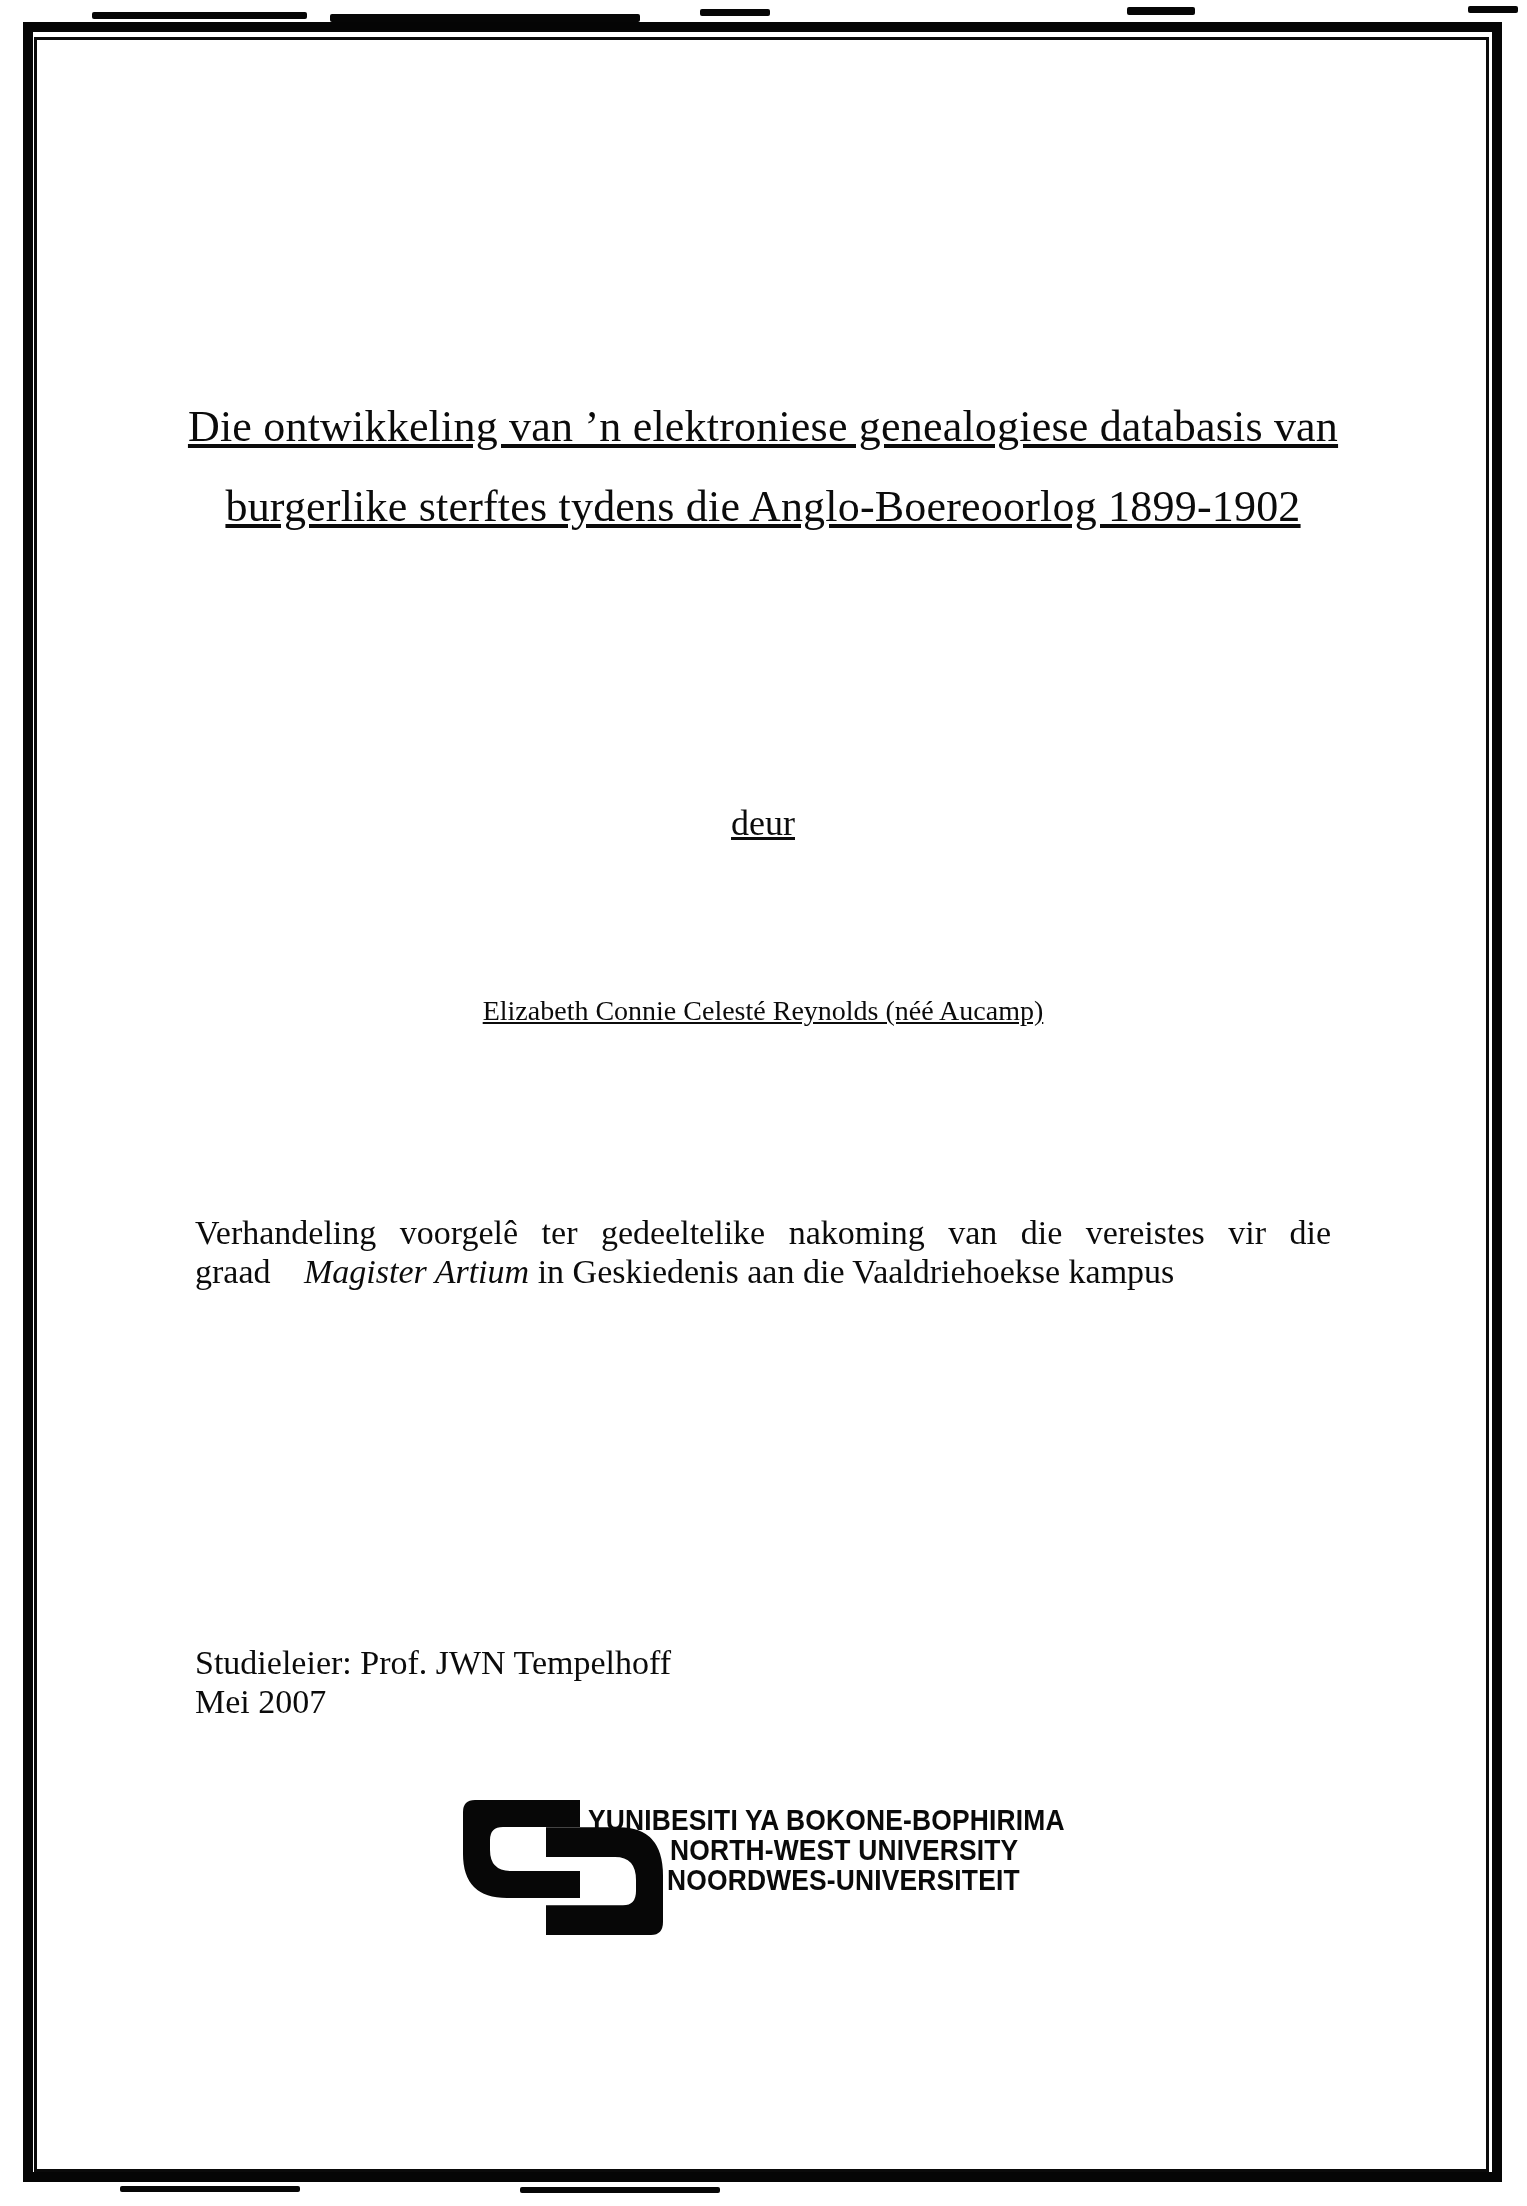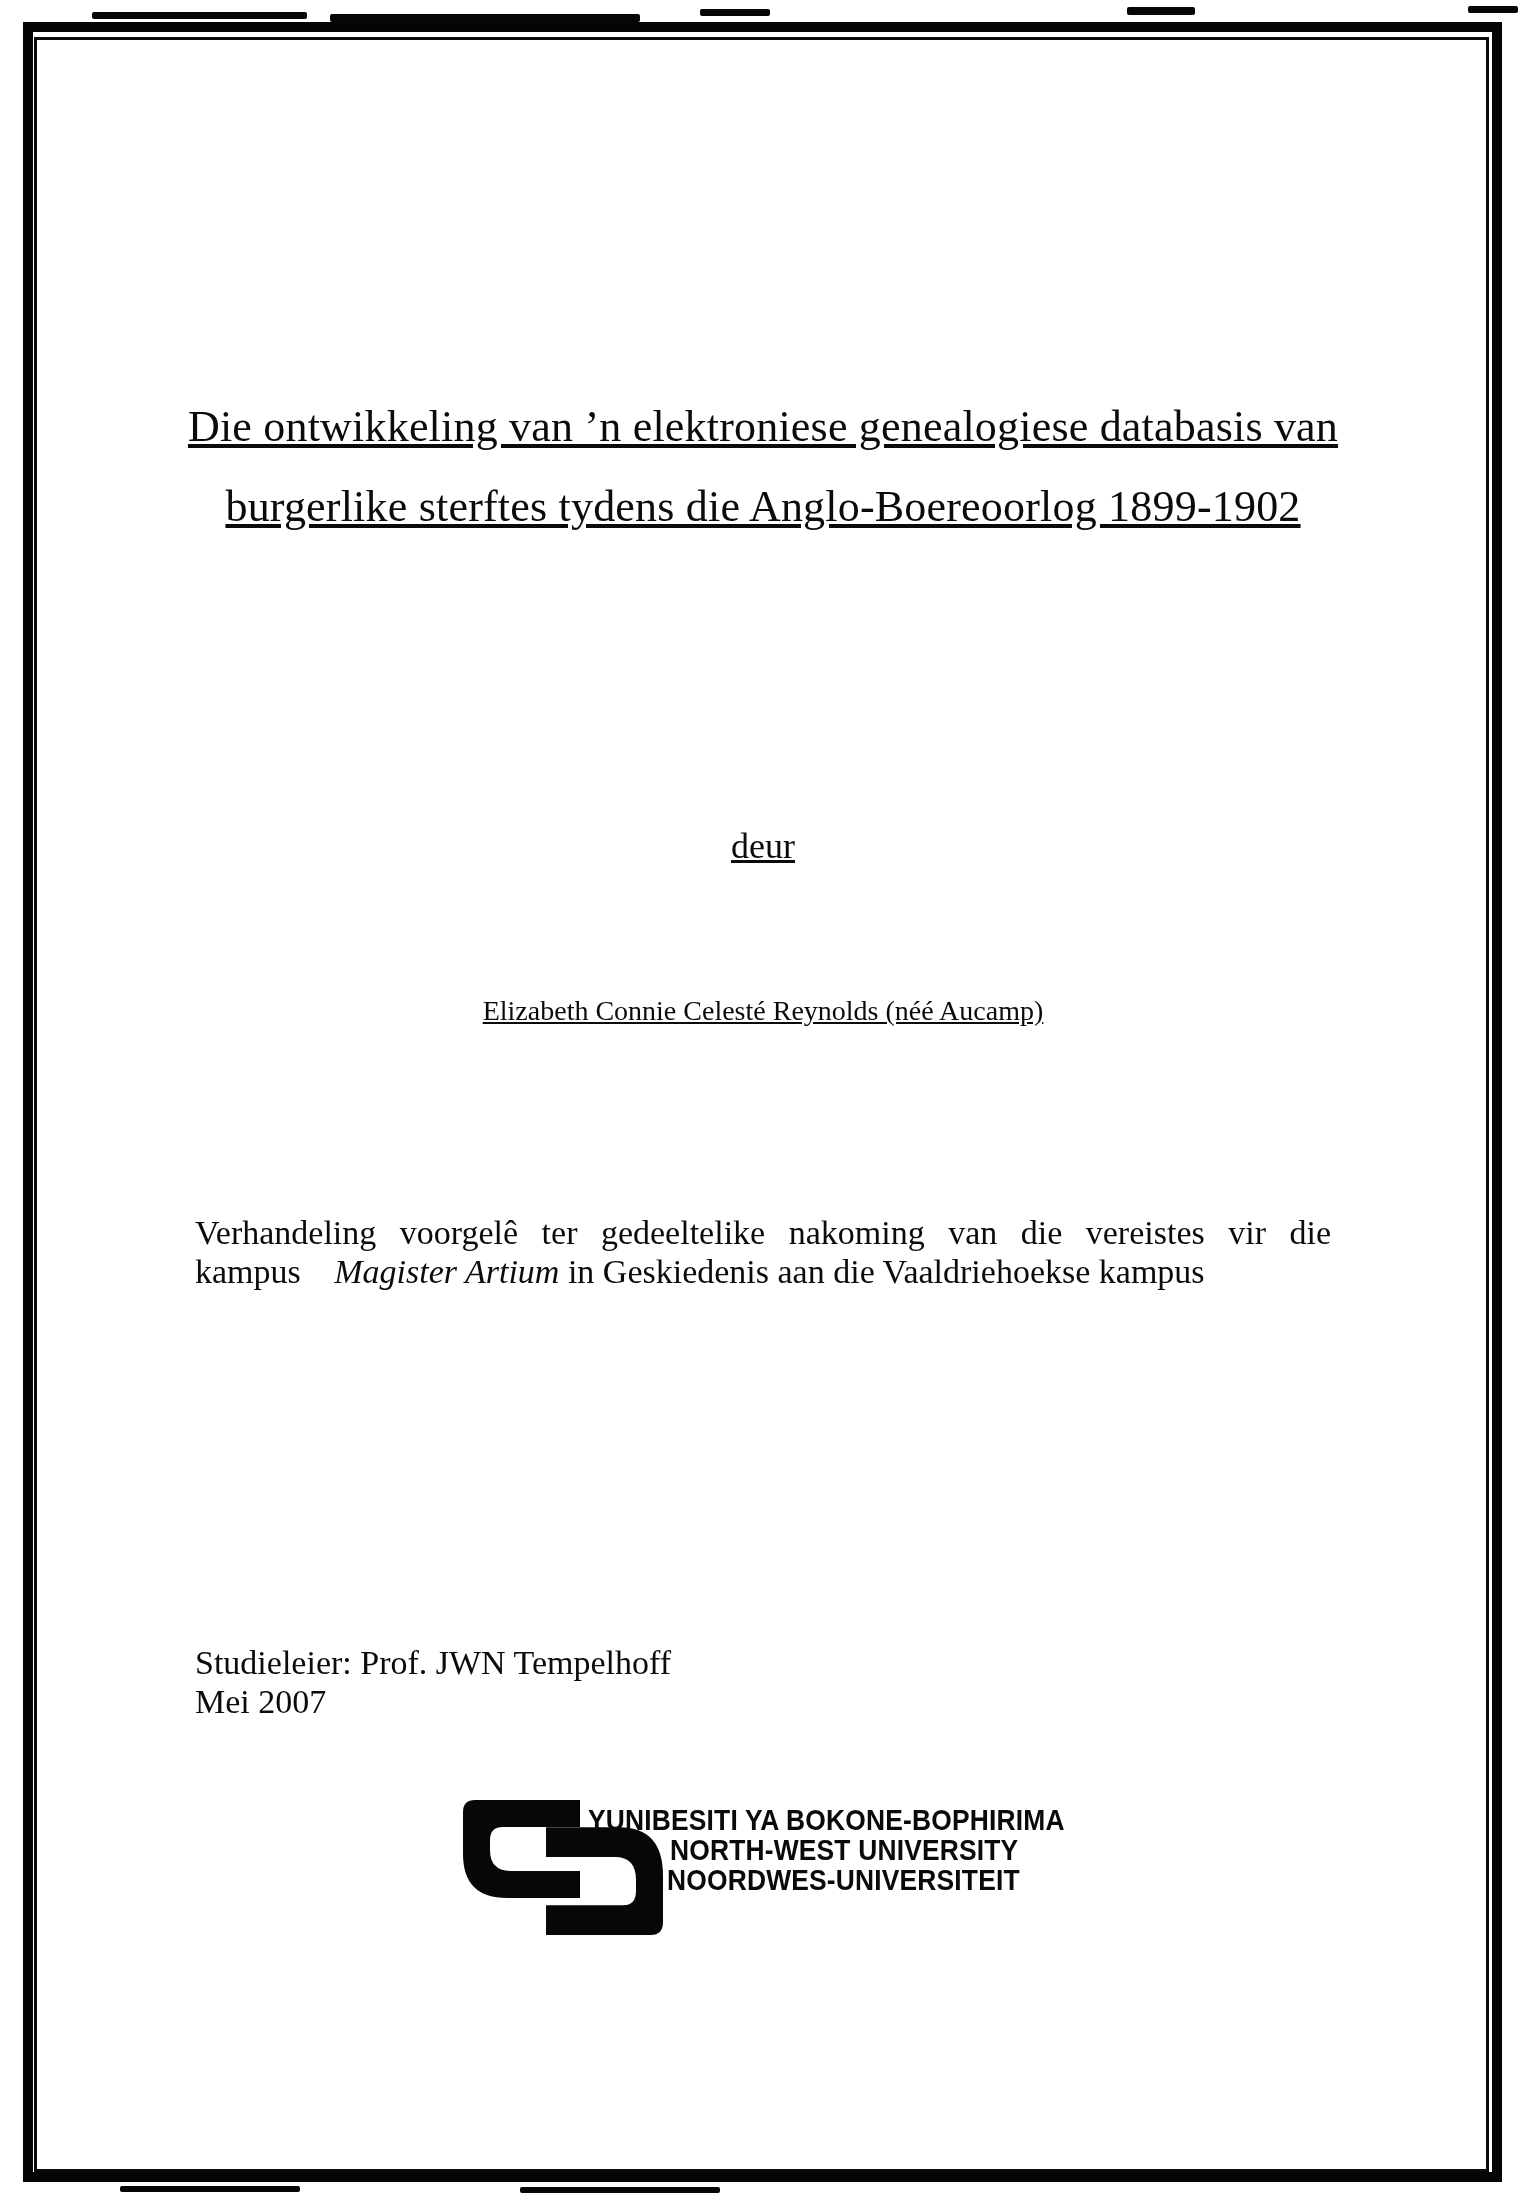--- a/index.html
+++ b/index.html
@@ -23,21 +23,21 @@
   .a2{left:330px;top:14px;width:310px;height:8px;}
   .a3{left:700px;top:9px;width:70px;height:7px;}
   .a4{left:1127px;top:7px;width:68px;height:8px;}
   .a5{left:1468px;top:6px;width:50px;height:7px;}
   .a6{left:120px;top:2186px;width:180px;height:6px;}
   .a7{left:520px;top:2187px;width:200px;height:6px;}
 
   .t-center{position:absolute;left:98px;width:1330px;text-align:center;text-decoration:underline;}
   .title-block{top:387px;font-size:44px;line-height:80px;letter-spacing:0.2px;}
   .title-line{white-space:nowrap;}
-  .byline{top:804px;font-size:36px;line-height:38px;margin-top:23px;}
+  .byline{top:804px;font-size:36px;line-height:38px;}
   .author-line{top:992px;font-size:28px;line-height:38px;white-space:nowrap;}
 
   .submission{
     position:absolute;left:195px;top:1213px;width:1136px;
     font-size:34px;line-height:39px;
   }
   .just{text-align:justify;text-align-last:justify;}
   .ital{font-style:italic;margin-left:25px;}
 
   .supervisor-block{
@@ -74,21 +74,21 @@
   <div class="title-line">Die ontwikkeling van ’n elektroniese genealogiese databasis van</div>
   <div class="title-line">burgerlike sterftes tydens die Anglo-Boereoorlog 1899-1902</div>
 </div>
 
 <div class="t-center byline">deur</div>
 
 <div class="t-center author-line">Elizabeth Connie Celesté Reynolds (néé Aucamp)</div>
 
 <div class="submission">
   <div class="just">Verhandeling voorgelê ter gedeeltelike nakoming van die vereistes vir die</div>
-  <div><span>kampus </span><span class="ital">Magister Artium</span><span> in Geskiedenis aan die Vaaldriehoekse kampus</span></div>
+  <div><span>graad </span><span class="ital">Magister Artium</span><span> in Geskiedenis aan die Vaaldriehoekse kampus</span></div>
 </div>
 
 <div class="supervisor-block">
   <div>Studieleier: Prof. JWN Tempelhoff</div>
   <div>Mei 2007</div>
 </div>
 
 <div class="logo-mark">
   <svg width="200" height="135" viewBox="0 0 200 135" xmlns="http://www.w3.org/2000/svg">
     <path fill="#070707" d="M117,0 L12,0 Q0,0 0,12 L0,54 Q0,98 44,98 L117,98 L117,71 L48,71 Q27,71 27,50 L27,40 Q27,27 40,27 L117,27 Z"></path>

